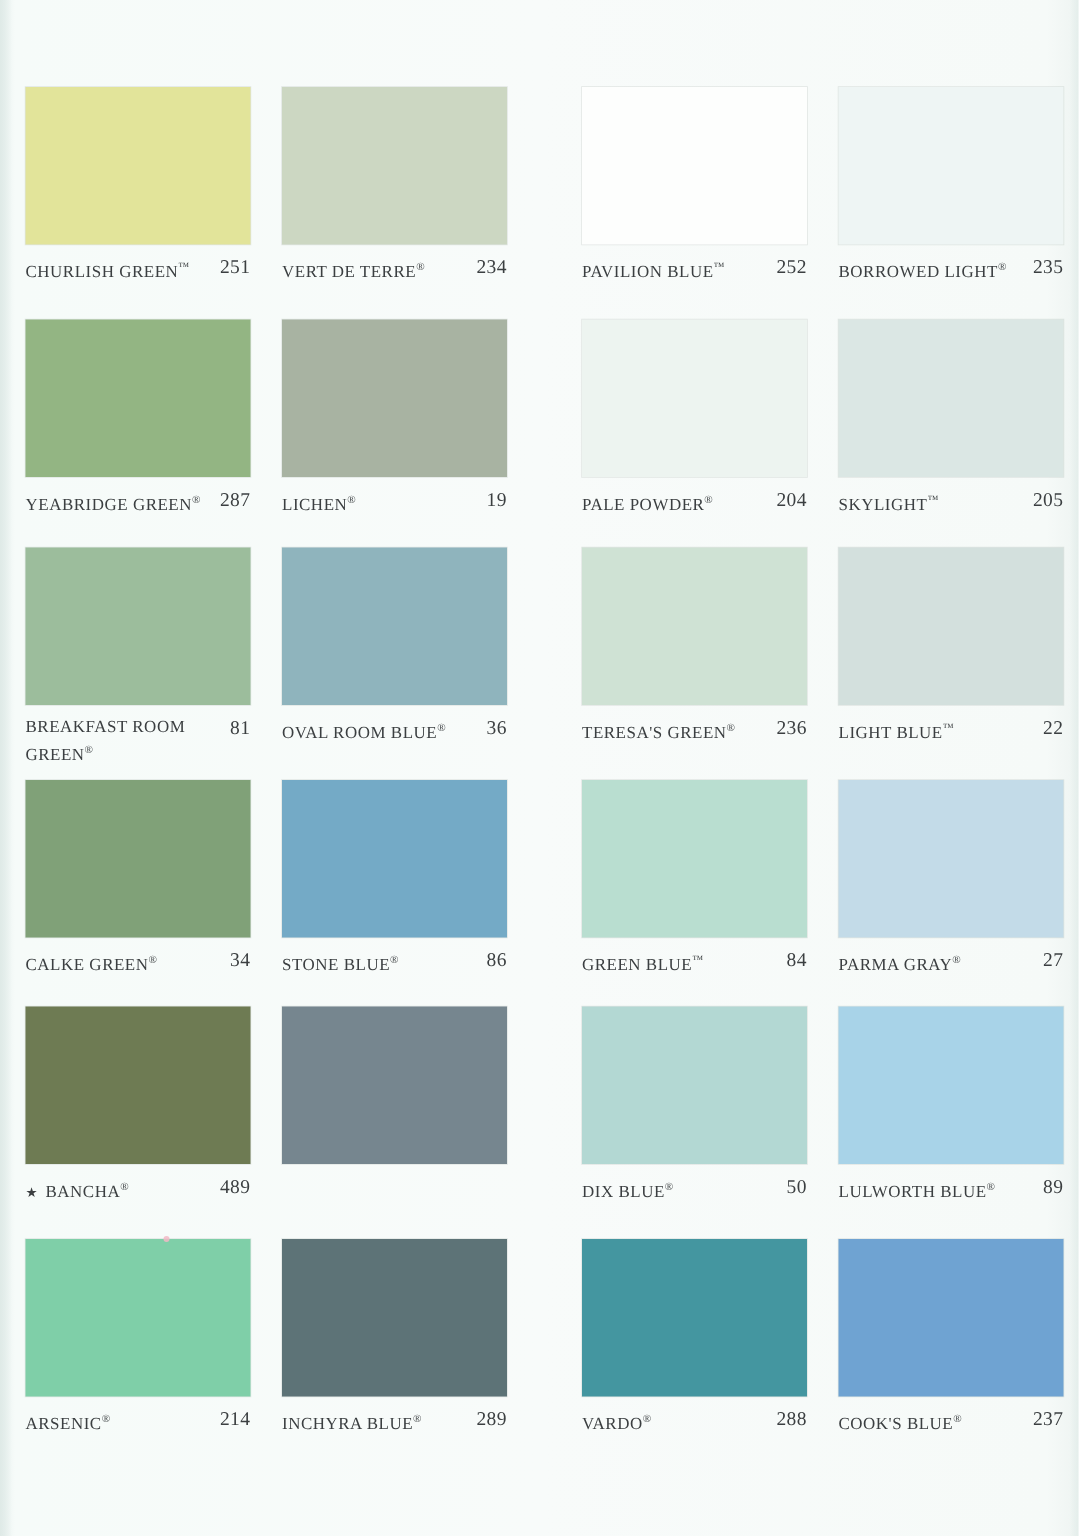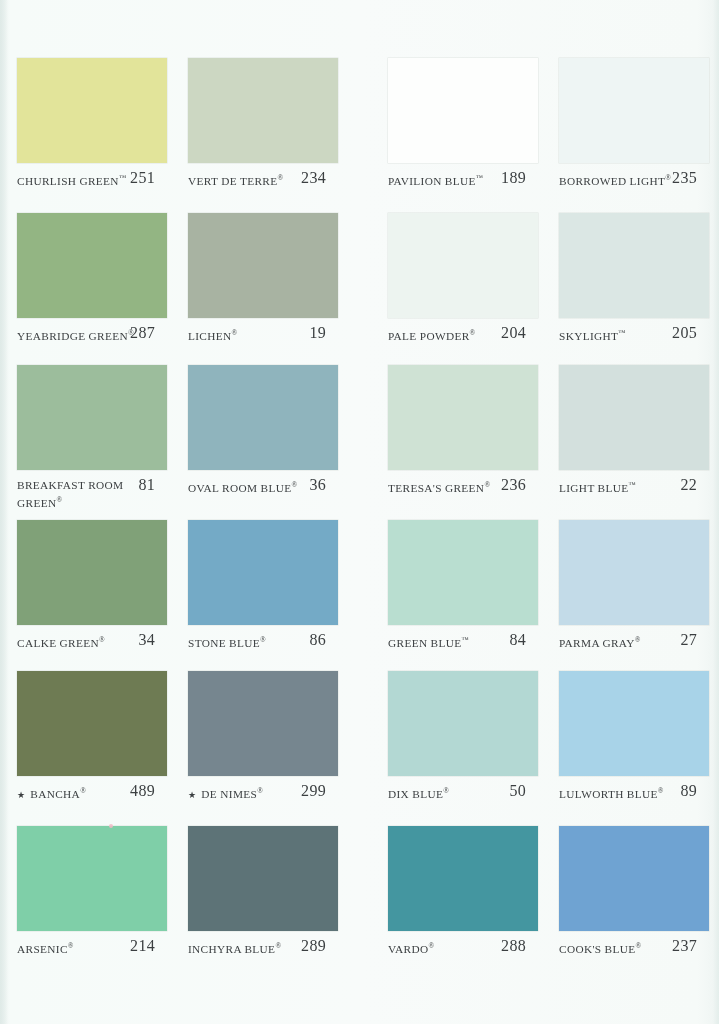--- a/index.html
+++ b/index.html
@@ -95,23 +95,23 @@
     font-size: 7.4px;
     vertical-align: super;
     letter-spacing: 0;
   }
   .name .star {
     letter-spacing: 1.5px;
   }
 
   .num {
     position: absolute;
-    right: 12px;
+    right: 0;
     top: 0;
-    font-size: 16px;
+    font-size: 13px;
     line-height: 14.5px;
     color: #3b3f41;
     letter-spacing: 0.3px;
     text-align: right;
     font-family: "Liberation Serif", "DejaVu Serif", serif;
   }
 
   
   .speck {
     position: absolute;
@@ -141,21 +141,21 @@
           <div class="swatch" style="background: rgb(204, 215, 194);"></div>
           <div class="label">
             <div class="name">VERT DE TERRE<span class="mark">®</span></div>
             <div class="num">234</div>
           </div>
         </div>
         <div class="cell c2">
           <div class="swatch" style="background: rgb(253, 254, 253);"></div>
           <div class="label">
             <div class="name">PAVILION BLUE<span class="mark">™</span></div>
-            <div class="num">189</div>
+            <div class="num">252</div>
           </div>
         </div>
         <div class="cell c3">
           <div class="swatch" style="background: rgb(238, 245, 244);"></div>
           <div class="label">
             <div class="name">BORROWED LIGHT<span class="mark">®</span></div>
             <div class="num">235</div>
           </div>
         </div>
       </div>
@@ -252,24 +252,20 @@
       <div class="row" style="top: 671px;">
         <div class="cell c0">
           <div class="swatch" style="background: rgb(110, 123, 83);"></div>
           <div class="label">
             <div class="name"><span class="star" style="font-size: 9px;">★ </span>BANCHA<span class="mark">®</span></div>
             <div class="num">489</div>
           </div>
         </div>
         <div class="cell c1">
           <div class="swatch" style="background: rgb(118, 134, 143);"></div>
-          <div class="label">
-            <div class="name"><span class="star" style="font-size: 9px;">★ </span>DE NIMES<span class="mark">®</span></div>
-            <div class="num">299</div>
-          </div>
         </div>
         <div class="cell c2">
           <div class="swatch" style="background: rgb(179, 216, 211);"></div>
           <div class="label">
             <div class="name">DIX BLUE<span class="mark">®</span></div>
             <div class="num">50</div>
           </div>
         </div>
         <div class="cell c3">
           <div class="swatch" style="background: rgb(168, 211, 232);"></div>

